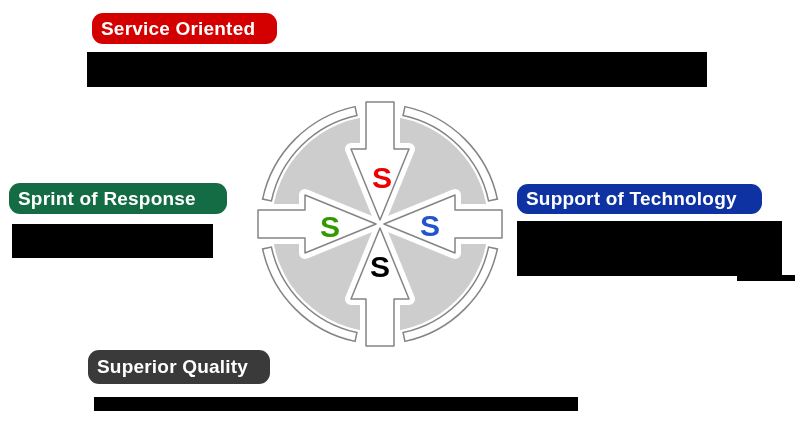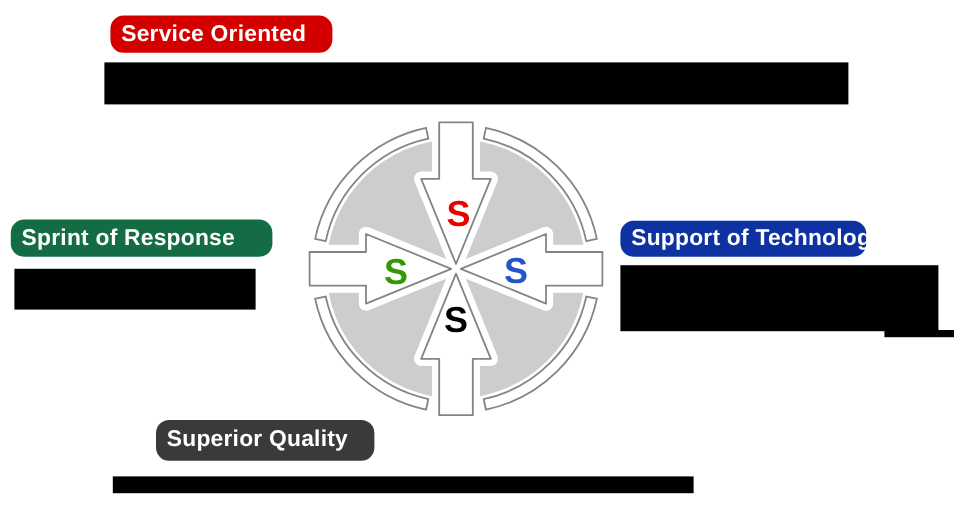--- a/index.html
+++ b/index.html
@@ -15,22 +15,22 @@
     padding-left: 9px;
     color: #ffffff;
     font-weight: bold;
     font-size: 19px;
     white-space: nowrap;
     letter-spacing: 0.2px;
     border-radius: 11px;
   }
   .tag-service   { left: 92px;  top: 13px;  width: 185px; height: 31px; background: #d40000; }
   .tag-sprint    { left: 9px;   top: 183px; width: 218px; height: 31px; background: #136c43; }
-  .tag-support   { left: 517px; top: 184px; width: 205px; height: 30px; background: #0e32a2; }
-  .tag-superior  { left: 88px;  top: 350px; width: 182px; height: 34px; background: #3a3a3a; margin-left: 42px; }
+  .tag-support   { left: 517px; top: 184px; width: 245px; height: 30px; background: #0e32a2; }
+  .tag-superior  { left: 88px;  top: 350px; width: 182px; height: 34px; background: #3a3a3a; }
 
   .redacted { position: absolute; background: #000000; }
   .redact-top        { left: 87px;  top: 52px;  width: 620px; height: 35px; }
   .redact-left       { left: 12px;  top: 224px; width: 201px; height: 34px; }
   .redact-right-main { left: 517px; top: 221px; width: 265px; height: 55px; }
   .redact-right-step { left: 737px; top: 275px; width: 58px;  height: 6px;  }
   .redact-bottom     { left: 94px;  top: 397px; width: 484px; height: 14px; }
 
   .compass { position: absolute; left: 256px; top: 100px; width: 248px; height: 248px; }
 

